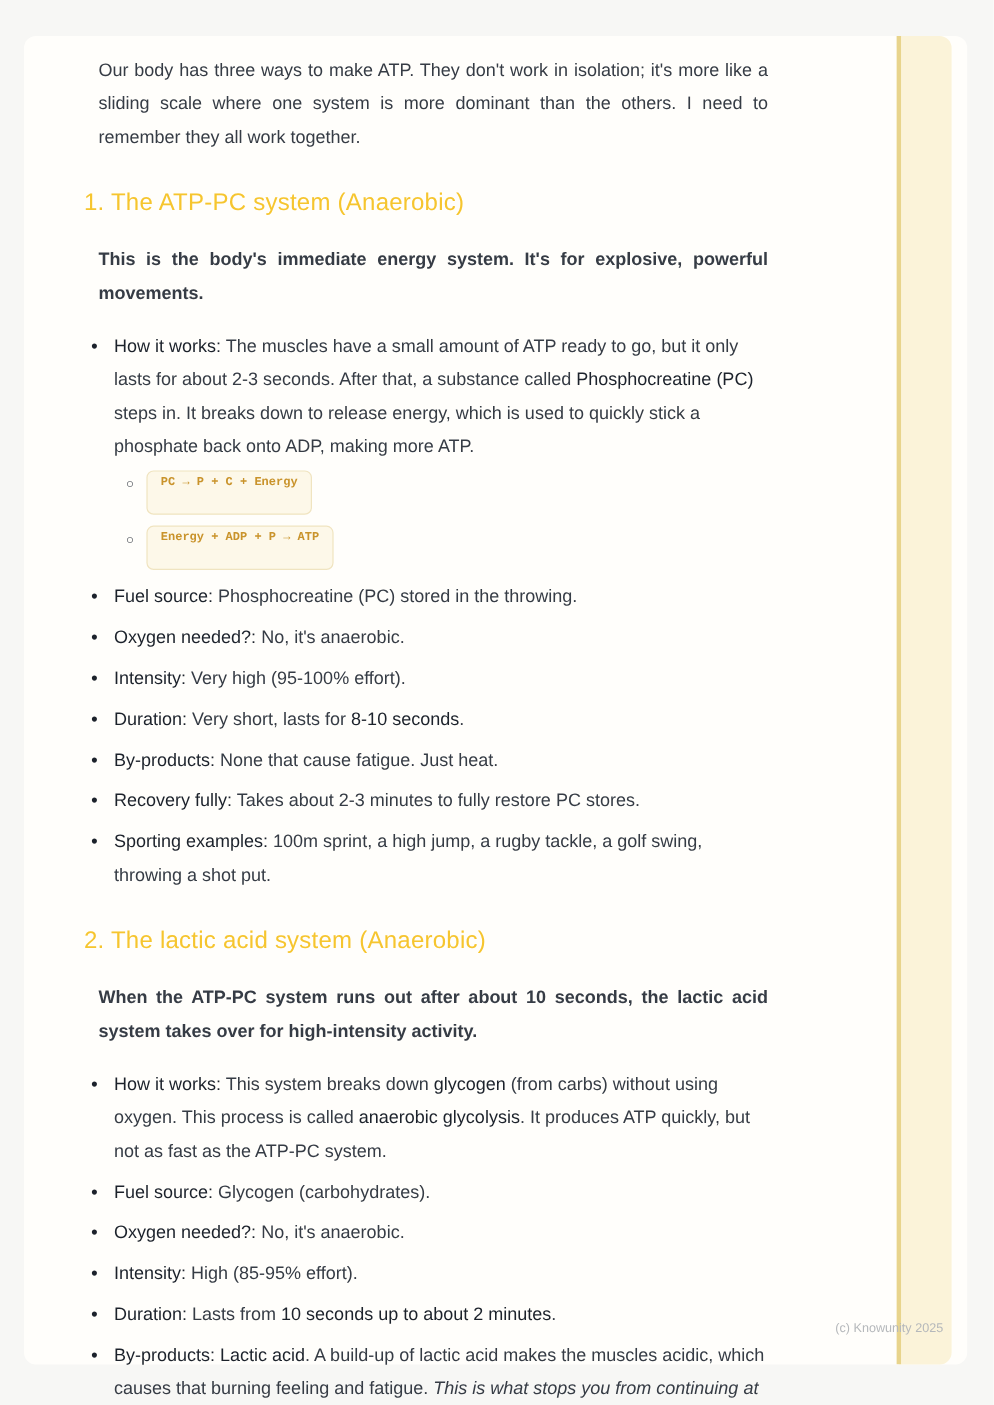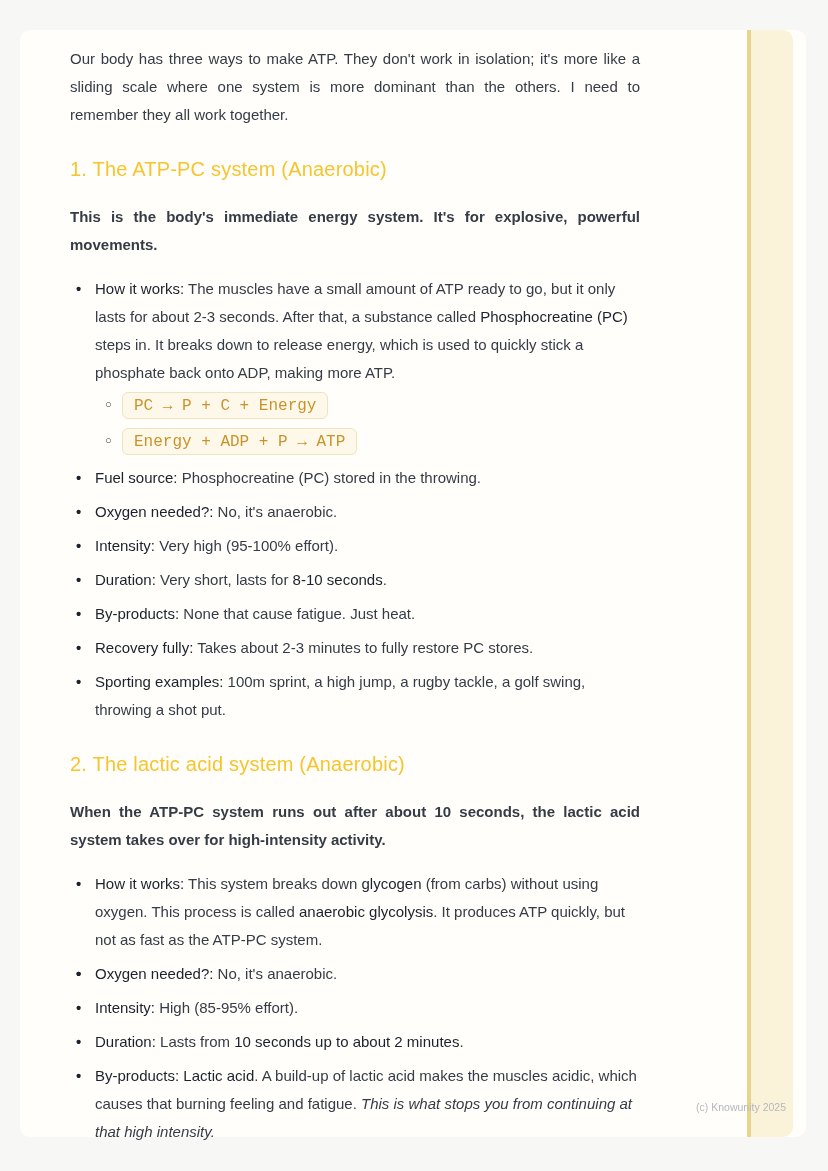--- a/index.html
+++ b/index.html
@@ -29,20 +29,21 @@
     position: absolute;
     left: 50px; top: 15px;
     width: 570px;
     z-index: 1;
   }
   .para {
     font-size: 15px;
     line-height: 28px;
     color: var(--body_text, #363c45);
     text-align: justify;
+    margin-left: 12px;
   }
   .heading {
     font-size: 20px;
     line-height: 25px;
     font-weight: normal;
     color: var(--accent_heading, #f6c52e);
     margin: 28px 0 21px 0;
     letter-spacing: 0.2px;
   }
   .lead { margin-bottom: 16px; font-weight: bold; }
@@ -72,27 +73,27 @@
   }
   .submarker {
     position: absolute;
     left: 10px; top: 7px;
     font-size: 11px;
     color: var(--body_text, #363c45);
   }
   .chip {
     display: inline-block;
     font-family: "Liberation Mono", monospace;
-    font-weight: normal;
-    font-size: 16px;
+    font-weight: bold;
+    font-size: 10px;
     color: var(--code_text, #c9932b);
     background: var(--code_bg, #fdf8e9);
     border: 1px solid var(--code_border, #f0e4c0);
     border-radius: 6px;
-    padding: 5px 11px 4px 11px;
+    padding: 5px 11px 20px 11px;
   }
   .watermark {
     position: absolute;
     right: 20px; bottom: 24px;
     font-size: 10.5px;
     color: var(--watermark_text, #b5b8bb);
     z-index: 2;
   }
 </style>
 </head>
@@ -115,21 +116,21 @@
           <li class="item"><span class="marker">•</span><span class="li-body"><span class="b">Intensity:</span><span> Very high (95-100% effort).</span></span></li>
           <li class="item"><span class="marker">•</span><span class="li-body"><span class="b">Duration:</span><span> Very short, lasts for </span><span class="b">8-10 seconds</span><span>.</span></span></li>
           <li class="item"><span class="marker">•</span><span class="li-body"><span class="b">By-products:</span><span> None that cause fatigue. Just heat.</span></span></li>
           <li class="item"><span class="marker">•</span><span class="li-body"><span class="b">Recovery fully:</span><span> Takes about 2-3 minutes to fully restore PC stores.</span></span></li>
           <li class="item"><span class="marker">•</span><span class="li-body"><span class="b">Sporting examples:</span><span> 100m sprint, a high jump, a rugby tackle, a golf swing, throwing a shot put.</span></span></li>
         </ul>
         <h2 class="heading">2. The lactic acid system (Anaerobic)</h2>
         <p class="para lead">When the ATP-PC system runs out after about 10 seconds, the lactic acid system takes over for high-intensity activity.</p>
         <ul class="bullets">
           <li class="item"><span class="marker">•</span><span class="li-body"><span class="b">How it works:</span><span> This system breaks down </span><span class="b">glycogen</span><span> (from carbs) without using oxygen. This process is called </span><span class="b">anaerobic glycolysis</span><span>. It produces ATP quickly, but not as fast as the ATP-PC system.</span></span></li>
-          <li class="item"><span class="marker">•</span></li>
+          <li class="item"><span class="marker">•</span><span class="li-body"><span class="b">Fuel source:</span><span> Glycogen (carbohydrates).</span></span></li>
           <li class="item"><span class="marker">•</span><span class="li-body"><span class="b">Oxygen needed?:</span><span> No, it's anaerobic.</span></span></li>
           <li class="item"><span class="marker">•</span><span class="li-body"><span class="b">Intensity:</span><span> High (85-95% effort).</span></span></li>
           <li class="item"><span class="marker">•</span><span class="li-body"><span class="b">Duration:</span><span> Lasts from </span><span class="b">10 seconds up to about 2 minutes</span><span>.</span></span></li>
           <li class="item"><span class="marker">•</span><span class="li-body"><span class="b">By-products: Lactic acid</span><span>. A build-up of lactic acid makes the muscles acidic, which causes that burning feeling and fatigue. </span><span class=" i">This is what stops you from continuing at that high intensity.</span></span></li>
         </ul>
       </div>
   </div>
   <div class="watermark">(c) Knowunity 2025</div>
 </div>
 

